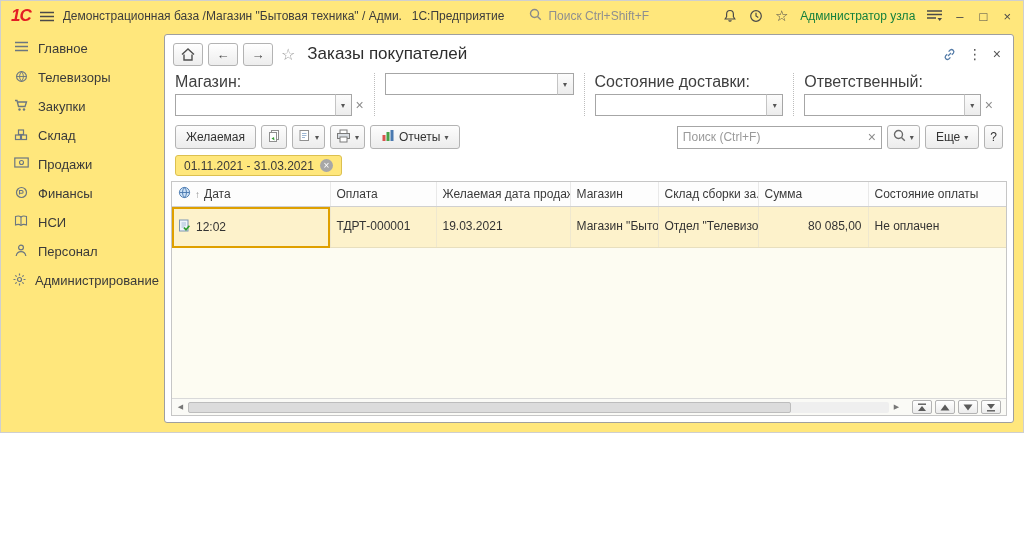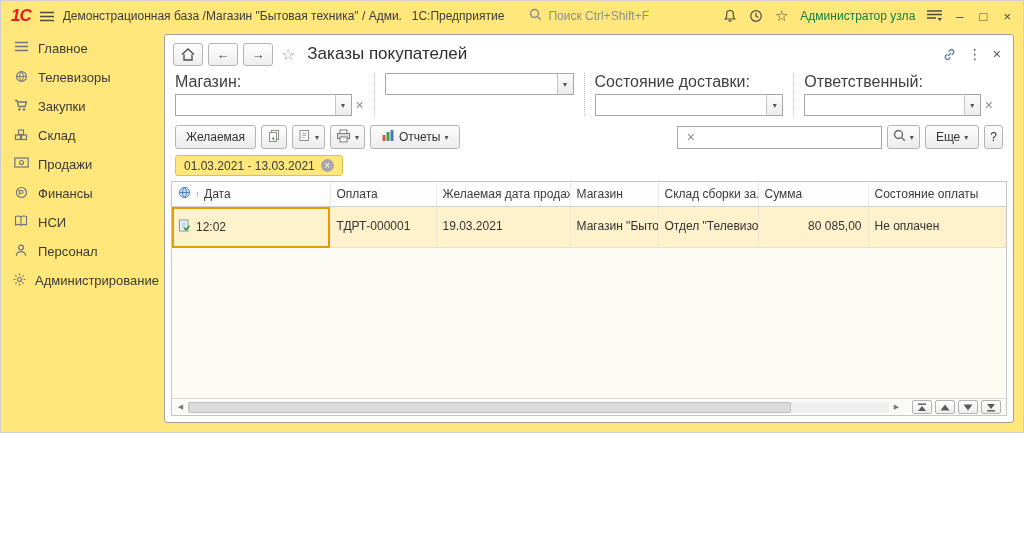--- a/index.html
+++ b/index.html
@@ -316,20 +316,21 @@
               <rect x="1.5" y="6" width="3" height="6" fill="#d9534f"></rect>
               <rect x="5.5" y="3" width="3" height="9" fill="#46a046"></rect>
               <rect x="9.5" y="1" width="3" height="11" fill="#4a79b0"></rect>
             </svg>
         </span>
         <span>Отчеты</span>
         <span class="caret">▾</span>
       </button>
       <div class="tsearch">
         <div class="sbox">
+          <input type="text" placeholder="Поиск (Ctrl+F)" style="">
           <span class="clear">×</span>
         </div>
         <button class="btn icon-only">
           <span>
             <svg width="13" height="13" viewBox="0 0 13 13">
                 <circle cx="5.5" cy="5.5" r="4" fill="none" stroke="#6a6a6a" stroke-width="1.4"></circle>
                 <path d="M8.5 8.5l3.3 3.3" stroke="#6a6a6a" stroke-width="1.4"></path>
               </svg>
           </span>
           <span class="caret">▾</span>
@@ -337,21 +338,21 @@
         <button class="btn">
           <span>Еще</span>
           <span class="caret">▾</span>
         </button>
         <button class="btn icon-only">?</button>
       </div>
     </div>
 
     <div class="chip-row">
       <span class="chip">
-        <span>01.03.2021 - 13.03.2021</span>
+        <span>01.11.2021 - 31.03.2021</span>
         <span class="chip-x">×</span>
       </span>
     </div>
 
     <div class="list">
       <table class="grid">
         <colgroup>
           <col style="width:158px">
             <col style="width:106px">
             <col style="width:134px">

